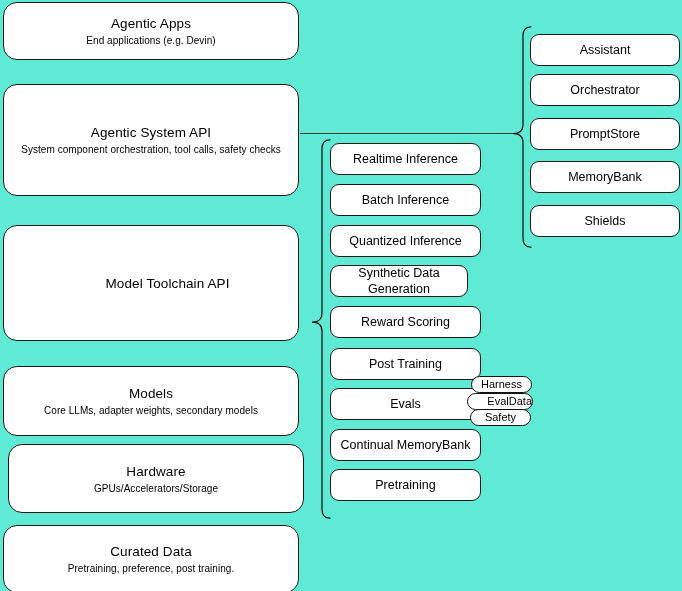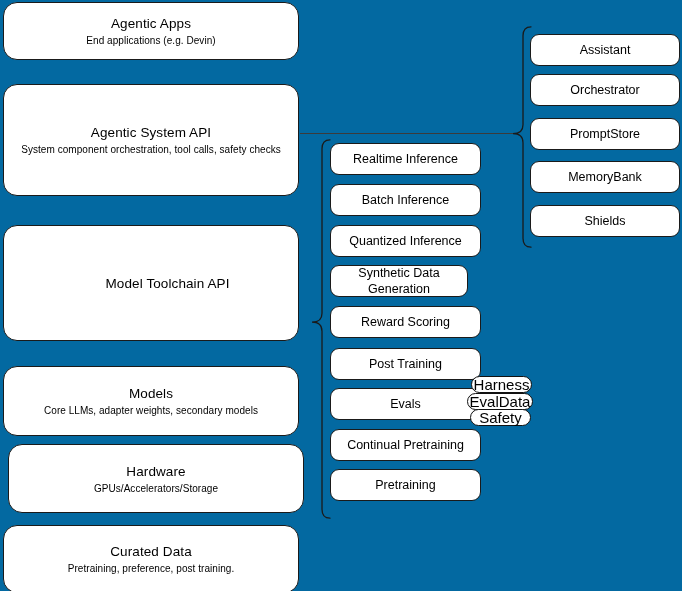--- a/index.html
+++ b/index.html
@@ -9,21 +9,21 @@
   }
   body {
     font-family: "Liberation Sans", sans-serif;
     color: #000000;
   }
   #canvas {
     position: relative;
     width: 682px;
     height: 591px;
     overflow: hidden;
-    background: #0369a1;
+    background: #5eead4;
   }
   .node {
     position: absolute;
     box-sizing: border-box;
     border: 1.3px solid #1a1a1a;
     background: #ffffff;
     display: flex;
     flex-direction: column;
     align-items: center;
     justify-content: center;
@@ -43,21 +43,21 @@
     margin-top: 2px;
     letter-spacing: 0.05px;
   }
   .chip {
     border-radius: 9px;
     font-size: 12.5px;
     line-height: 16px;
   }
   .pill {
     border-radius: 40px;
-    font-size: 15px;
+    font-size: 11px;
     line-height: 15px;
     border: 1.4px solid #111111;
     z-index: 6;
   }
   .brace {
     position: absolute;
     z-index: 2;
   }
   .brace svg {
     display: block;
@@ -134,21 +134,21 @@
       <div class="node chip" style="left: 330px; top: 306px; width: 151px; height: 32px; border-color: rgb(26, 26, 26);">
         <div>Reward Scoring</div>
       </div>
       <div class="node chip" style="left: 330px; top: 348px; width: 151px; height: 32px; border-color: rgb(26, 26, 26);">
         <div>Post Training</div>
       </div>
       <div class="node chip" style="left: 330px; top: 388px; width: 151px; height: 32px; border-color: rgb(26, 26, 26);">
         <div>Evals</div>
       </div>
       <div class="node chip" style="left: 330px; top: 429px; width: 151px; height: 32px; border-color: rgb(26, 26, 26);">
-        <div>Continual Pretraining</div>
+        <div>Continual MemoryBank</div>
       </div>
       <div class="node chip" style="left: 330px; top: 469px; width: 151px; height: 32px; border-color: rgb(26, 26, 26);">
         <div>Pretraining</div>
       </div>
     </div>
 
   <div id="system">
       <div class="node chip" style="left: 530px; top: 34px; width: 150px; height: 32px; border-color: rgb(26, 26, 26);">
         <div>Assistant</div>
       </div>
@@ -163,20 +163,20 @@
       </div>
       <div class="node chip" style="left: 530px; top: 205px; width: 150px; height: 32px; border-color: rgb(26, 26, 26);">
         <div>Shields</div>
       </div>
     </div>
 
   <div id="evalpills">
       <div class="node pill" style="left: 471px; top: 376px; width: 61px; height: 17px; z-index: 6;">
         <div>Harness</div>
       </div>
-      <div class="node pill" style="left: 467px; top: 393px; width: 66px; height: 17px; z-index: 7;">
+      <div class="node pill" style="left: 467px; top: 393px; width: 66px; height: 17px; z-index: 7; align-items: flex-end;">
         <div>EvalData</div>
       </div>
       <div class="node pill" style="left: 470px; top: 409px; width: 61px; height: 17px; z-index: 8;">
         <div>Safety</div>
       </div>
     </div>
 </div>
 
 </body></html>

